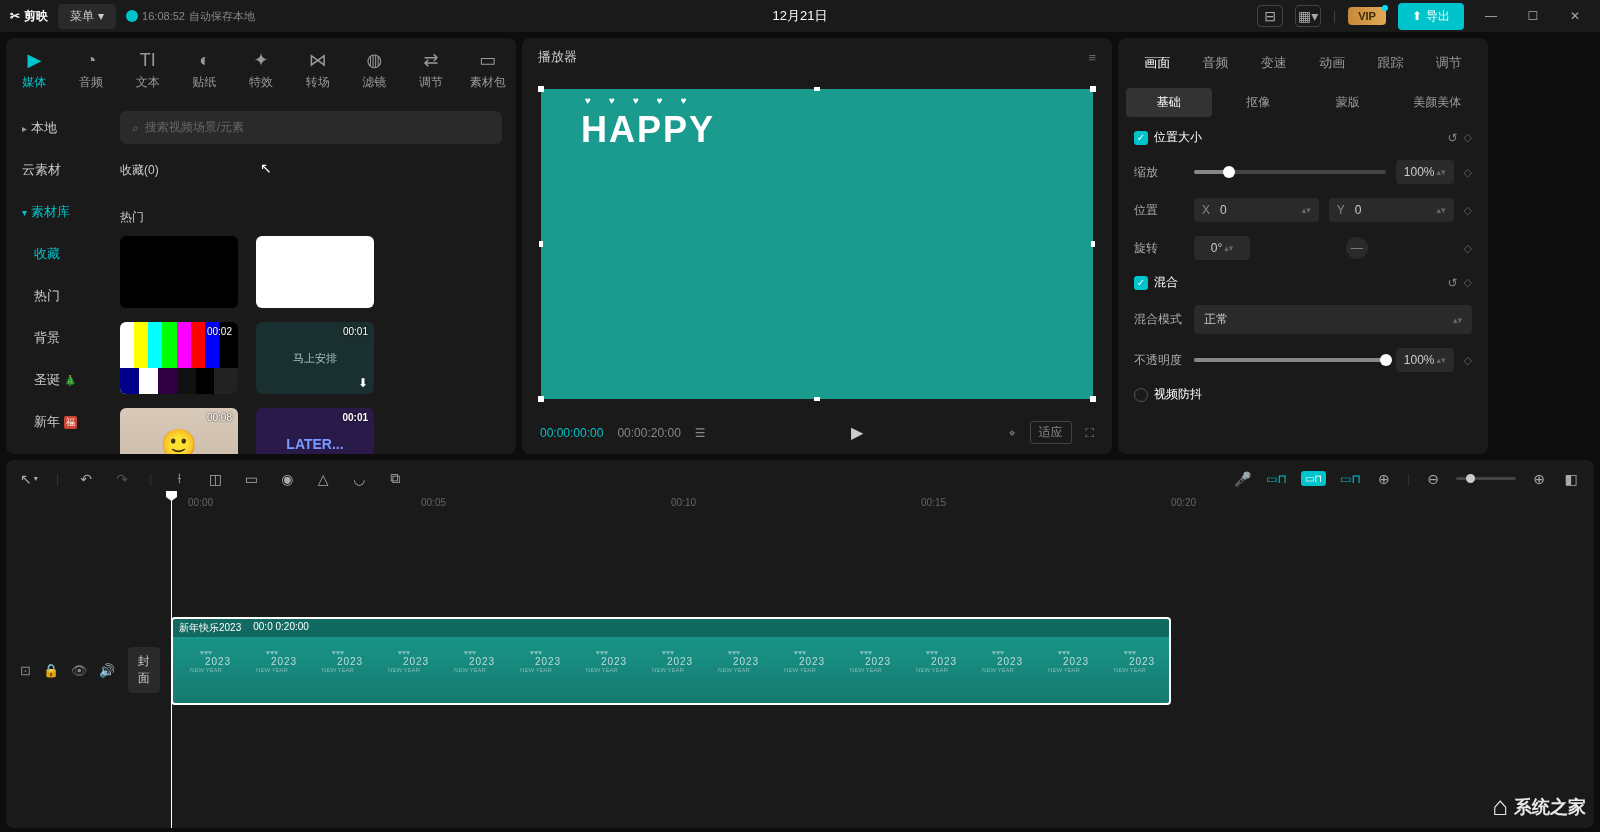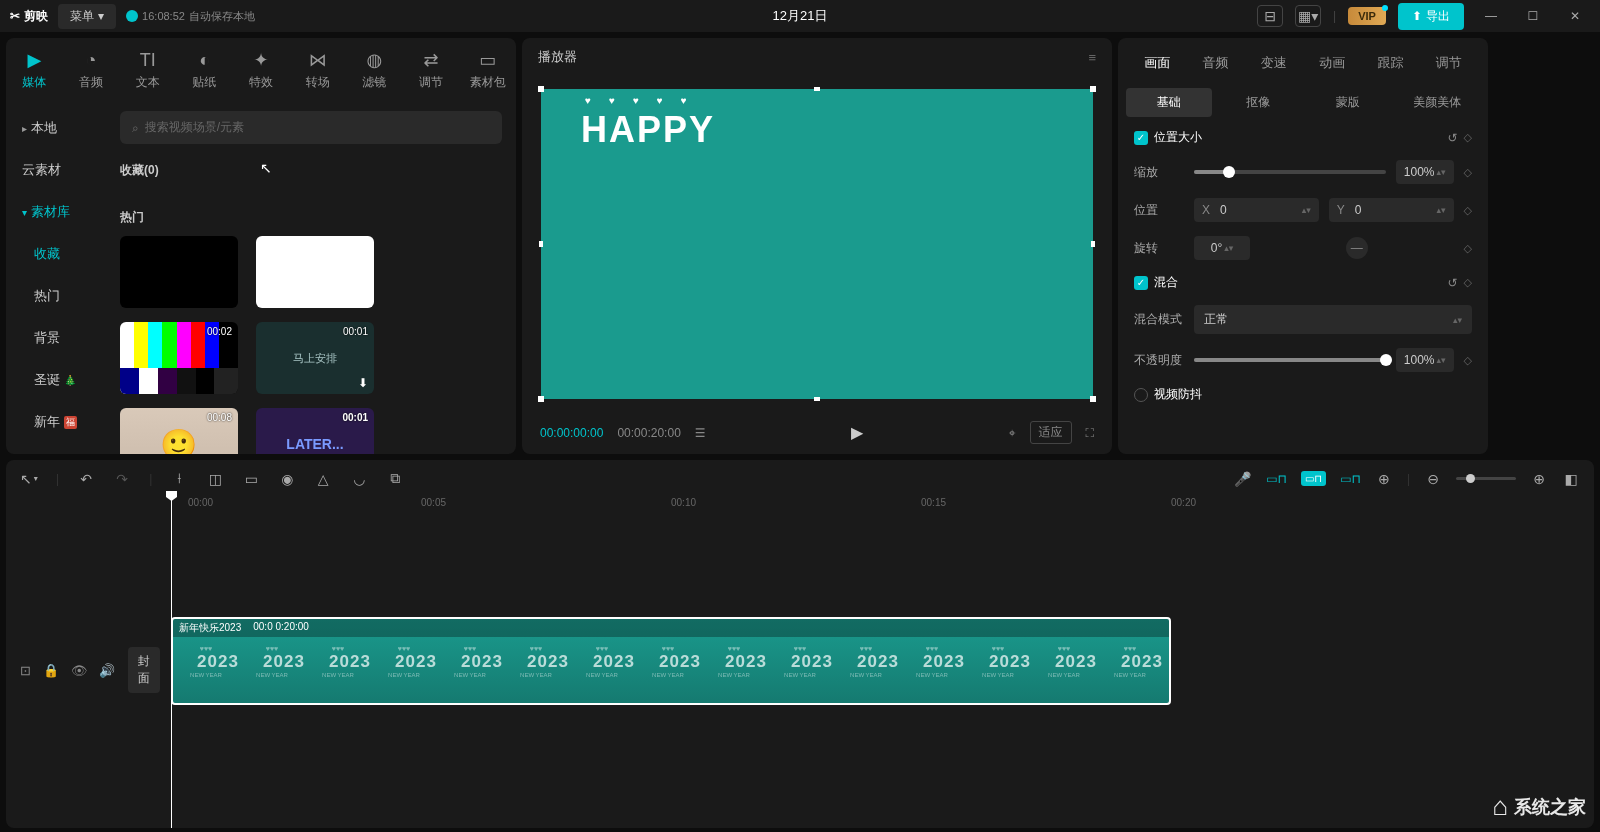--- a/index.html
+++ b/index.html
@@ -28,21 +28,21 @@
 .media-tab { flex: 1; display: flex; flex-direction: column; align-items: center; gap: 4px; padding: 6px 0; color: #999; font-size: 12px; }
 .media-tab.active { color: #00c4cc; }
 .media-tab .icon { font-size: 18px; height: 20px; display: flex; align-items: center; }
 .media-body { flex: 1; display: flex; overflow: hidden; }
 .side-nav { width: 100px; display: flex; flex-direction: column; padding: 6px 0; gap: 4px; }
 .side-nav-item { padding: 10px 16px; color: #ccc; font-size: 13px; display: flex; align-items: center; gap: 4px; }
 .side-nav-item.active-blue { color: #00c4cc; }
 .side-nav-item .chev { color: #999; font-size: 10px; }
 .media-content { flex: 1; padding: 8px 14px; overflow: hidden; }
 .search-box { background: #2a2a2a; border-radius: 6px; padding: 8px 12px; display: flex; align-items: center; gap: 6px; color: #666; margin-bottom: 18px; }
-.section-label { color: #ccc; font-size: 12px; margin: 10px 0; font-weight: bold; }
+.section-label { color: #ccc; font-size: 12px; margin: 10px 0; }
 .thumb-grid { display: flex; gap: 18px; flex-wrap: wrap; }
 .thumb { width: 118px; height: 72px; border-radius: 6px; background: #000; position: relative; overflow: hidden; }
 .thumb.white { background: #fff; }
 .thumb .duration { position: absolute; top: 4px; right: 6px; color: #fff; font-size: 10px; text-shadow: 0 0 2px #000; }
 .thumb .dl { position: absolute; bottom: 4px; right: 6px; color: #fff; font-size: 12px; }
 .thumb.colorbars { background: linear-gradient(90deg, #fff 0 12%, #ff0 12% 24%, #0ff 24% 36%, #0f0 36% 48%, #f0f 48% 60%, #f00 60% 72%, #00f 72% 84%, #000 84% 100%); }
 .thumb.colorbars::after { content:""; position:absolute; bottom:0; left:0; right:0; height:26px; background: linear-gradient(90deg,#008 0 16%,#fff 16% 32%,#310043 32% 48%,#111 48% 64%,#000 64% 80%,#222 80% 100%); }
 .thumb.dark-text { background: #1a2f2f; color: #a8c5c5; display: flex; align-items: center; justify-content: center; font-size: 11px; }
 .thumb.face { background: linear-gradient(#d9c9b9, #c9b9a9); display:flex; align-items:center; justify-content:center; }
 .thumb.later { background: #2a1a4a; color: #7a9aff; display: flex; align-items: center; justify-content: center; font-weight: bold; font-size: 14px; font-family: monospace; }
@@ -104,21 +104,21 @@
 .tl-left { width: 165px; display: flex; flex-direction: column; }
 .tl-left-controls { display: flex; align-items: center; gap: 12px; padding: 0 14px; margin-top: 130px; color: #888; font-size: 13px; }
 .tl-cover-btn { background: #2a2a2a; border-radius: 4px; padding: 6px 10px; color: #ccc; font-size: 12px; }
 .tl-tracks { flex: 1; position: relative; }
 .playhead { position: absolute; left: 0; top: -20px; bottom: 0; width: 1px; background: #fff; z-index: 5; }
 .playhead::before { content:""; position:absolute; top:-6px; left:-5px; width:11px; height:10px; background:#fff; clip-path: polygon(0 0,100% 0,100% 60%,50% 100%,0 60%); }
 .clip { position: absolute; top: 100px; left: 0; width: 1000px; height: 88px; background: linear-gradient(#1a9b8e,#157a70); border: 2px solid #fff; border-radius: 4px; overflow: hidden; }
 .clip-header { background: rgba(0,0,0,0.3); color: #fff; font-size: 10px; padding: 2px 6px; display: flex; gap: 12px; }
 .clip-body { height: 48px; display: flex; align-items: center; overflow: hidden; color: rgba(255,255,255,0.7); font-size: 9px; }
 .clip-frame { flex-shrink:0; width: 66px; text-align:center; }
-.clip-frame .yr { font-size: 17px; font-weight: bold; letter-spacing: 1px; margin-left: 24px; }
+.clip-frame .yr { font-size: 10px; font-weight: normal; letter-spacing: 1px; margin-left: 24px; }
 .clip-frame .ny { font-size: 6px; opacity: 0.6; }
 
 
 .cursor { position: absolute; left: 260px; top: 160px; color: #fff; font-size: 14px; z-index: 100; pointer-events: none; }
 
 
 .watermark { position: fixed; bottom: 10px; right: 14px; color: #fff; font-size: 18px; font-weight: bold; display: flex; align-items: center; gap: 6px; opacity: 0.9; }
 .watermark .house { font-size: 26px; }
 </style>
 </head>

